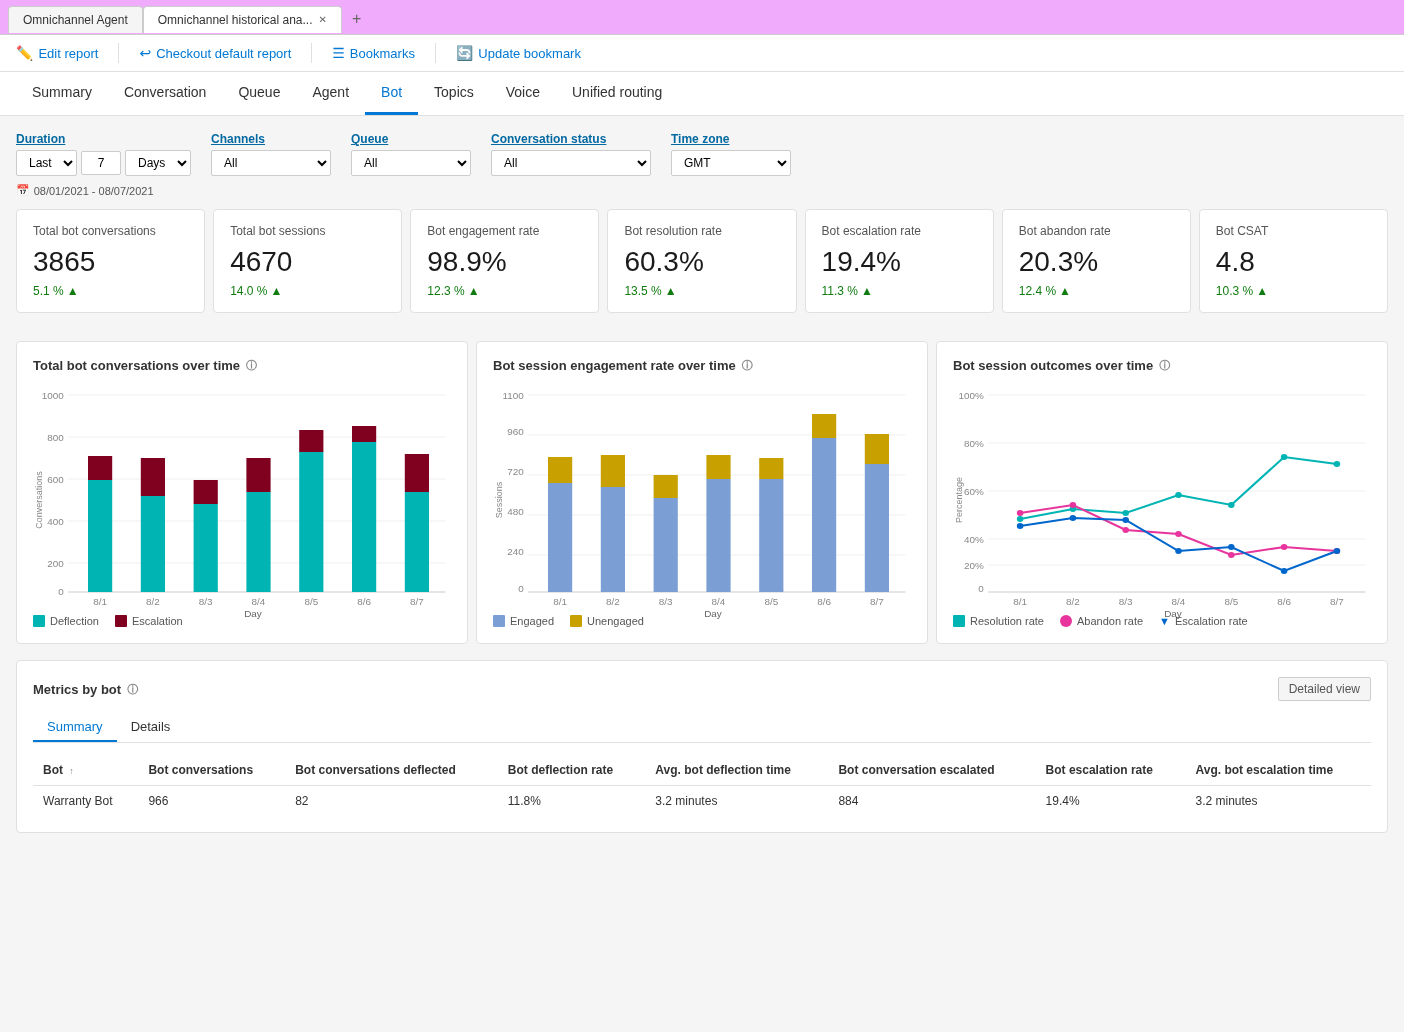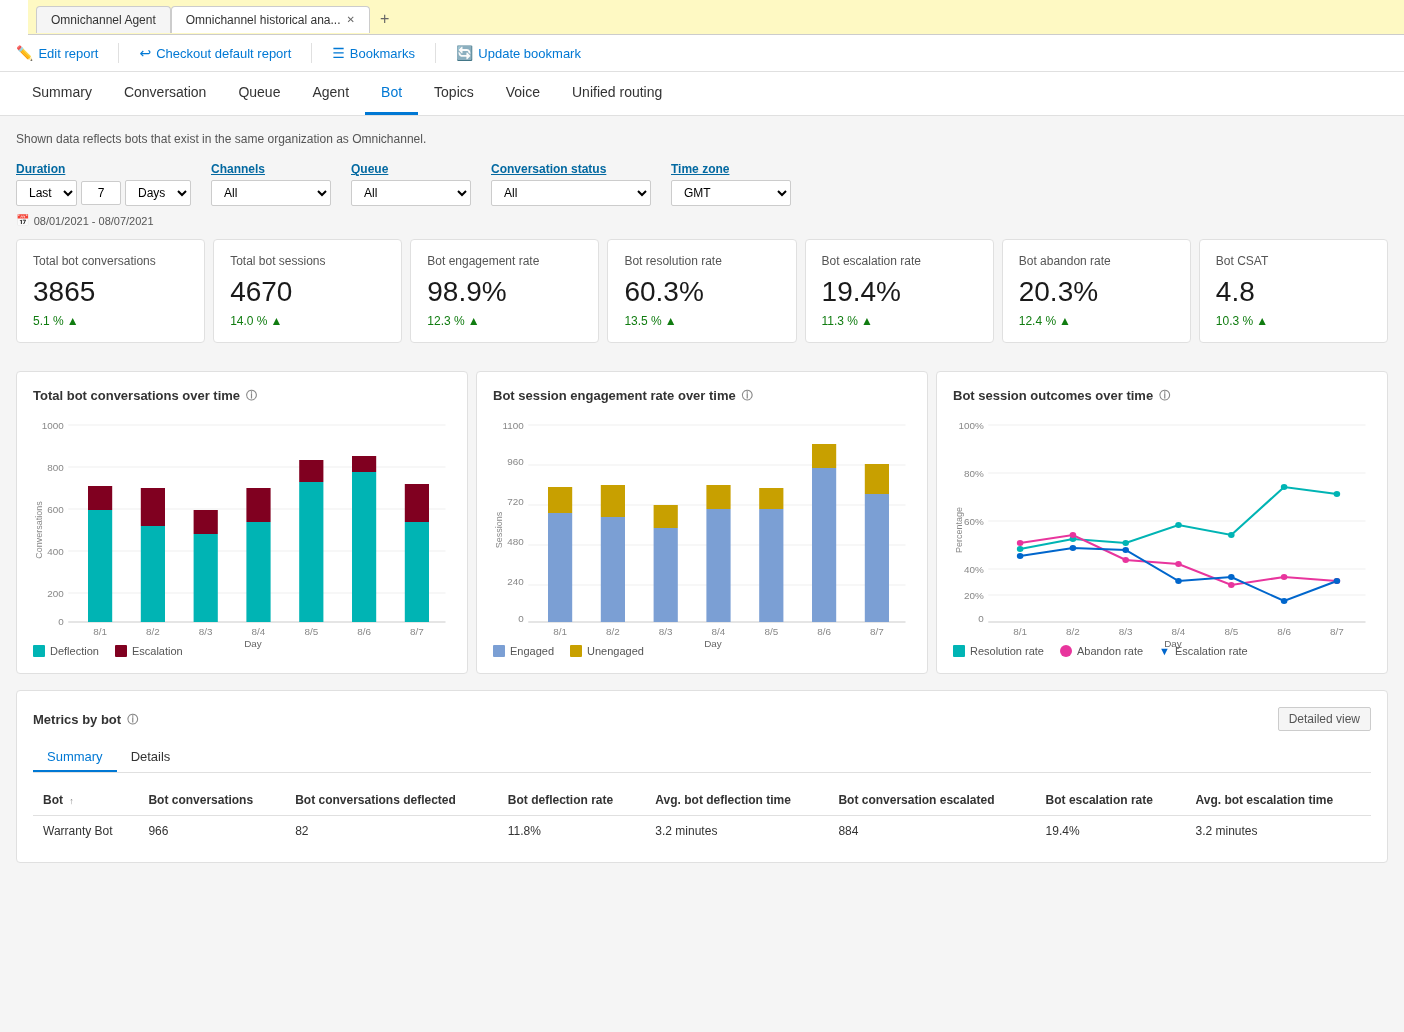--- a/index.html
+++ b/index.html
@@ -1,19 +1,19 @@
 <!DOCTYPE html>
 <html><head>
   <meta charset="utf-8">
   <style>
     * { box-sizing: border-box; margin: 0; padding: 0; }
     body { font-family: 'Segoe UI', Arial, sans-serif; font-size: 13px; background: #f5f5f5; color: #333; }
 
     
-    .browser-tabs { display: flex; align-items: center; background: #fef9c3; padding: 4px 8px 0; border-bottom: 1px solid #ccc; margin-left: 28px; }
+    .browser-tabs { display: flex; align-items: center; background: #f0abfc; padding: 4px 8px 0; border-bottom: 1px solid #ccc; }
     .tab { padding: 6px 14px; background: #f5f5f5; border: 1px solid #ccc; border-bottom: none; border-radius: 4px 4px 0 0; font-size: 12px; cursor: pointer; display: flex; align-items: center; gap: 6px; }
     .tab.active { background: #fff; font-weight: 500; }
     .tab-close { font-size: 10px; color: #666; cursor: pointer; }
     .tab-add { padding: 6px 10px; background: transparent; border: none; font-size: 16px; cursor: pointer; color: #666; }
 
     
     .toolbar { display: flex; align-items: center; gap: 20px; padding: 8px 16px; background: #fff; border-bottom: 1px solid #e0e0e0; }
     .toolbar-btn { display: flex; align-items: center; gap: 5px; color: #0078d4; cursor: pointer; font-size: 13px; background: none; border: none; }
     .toolbar-btn .icon { font-size: 14px; }
     .toolbar-separator { width: 1px; height: 20px; background: #e0e0e0; }
@@ -120,21 +120,20 @@
   <div class="nav-tab">Queue</div>
   <div class="nav-tab">Agent</div>
   <div class="nav-tab active">Bot</div>
   <div class="nav-tab">Topics</div>
   <div class="nav-tab">Voice</div>
   <div class="nav-tab">Unified routing</div>
 </div>
 
 <div class="main">
 
-  <div class="info-text">Shown data reflects bots that exist in the same organization as Omnichannel.</div>
 
   <div class="filters">
     <div class="filter-group">
       <div class="filter-label">Duration</div>
       <div class="filter-row">
         <select>
           <option>Last</option>
         </select>
         <input type="text" class="num-input" value="7" style="">
         <select>

